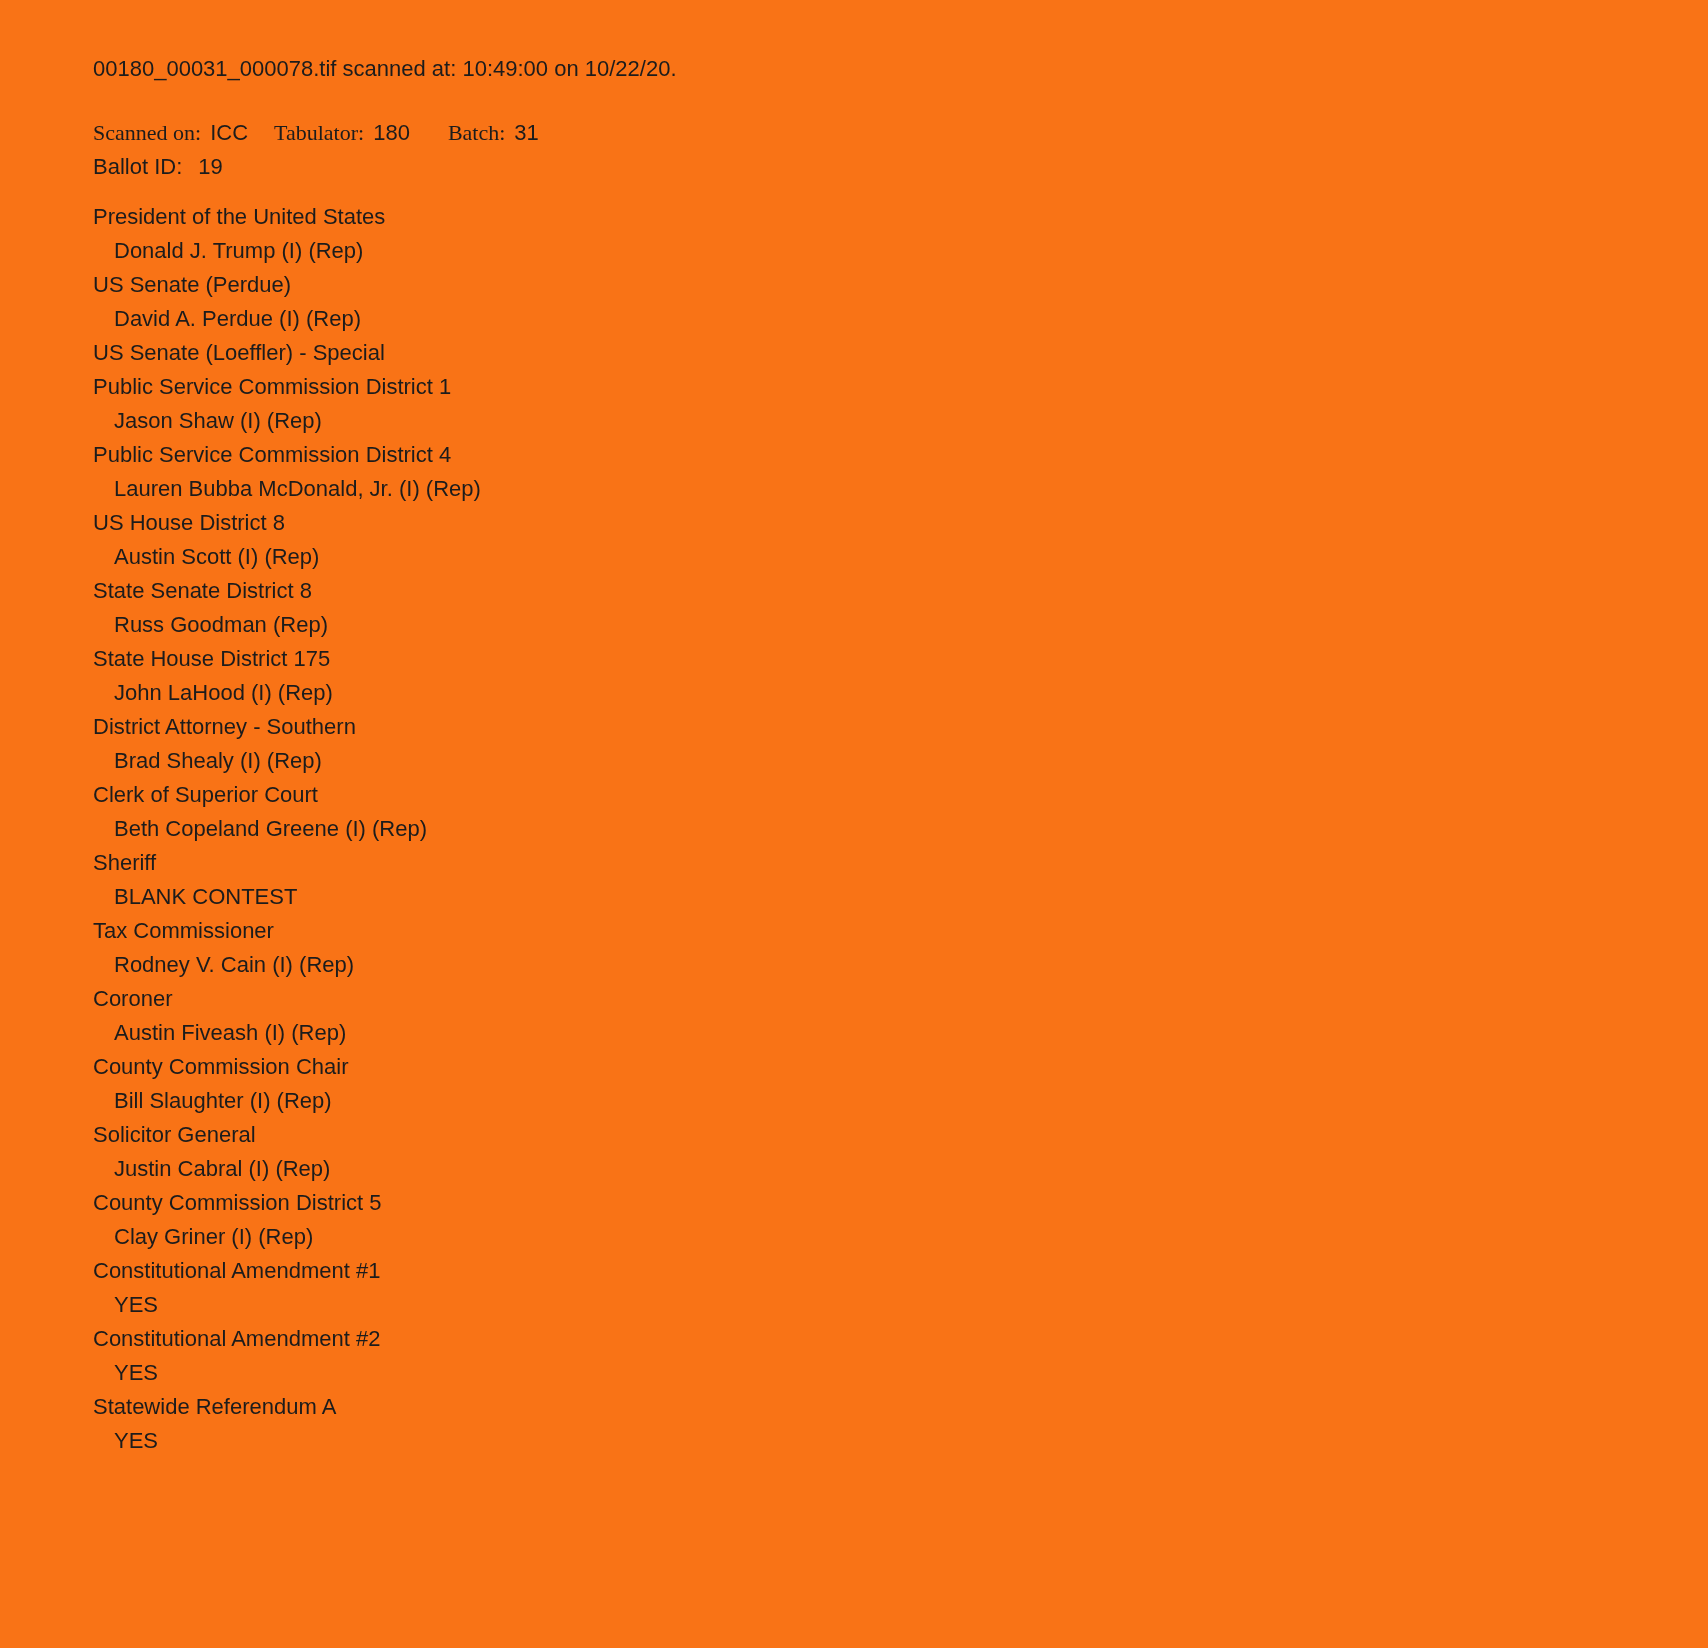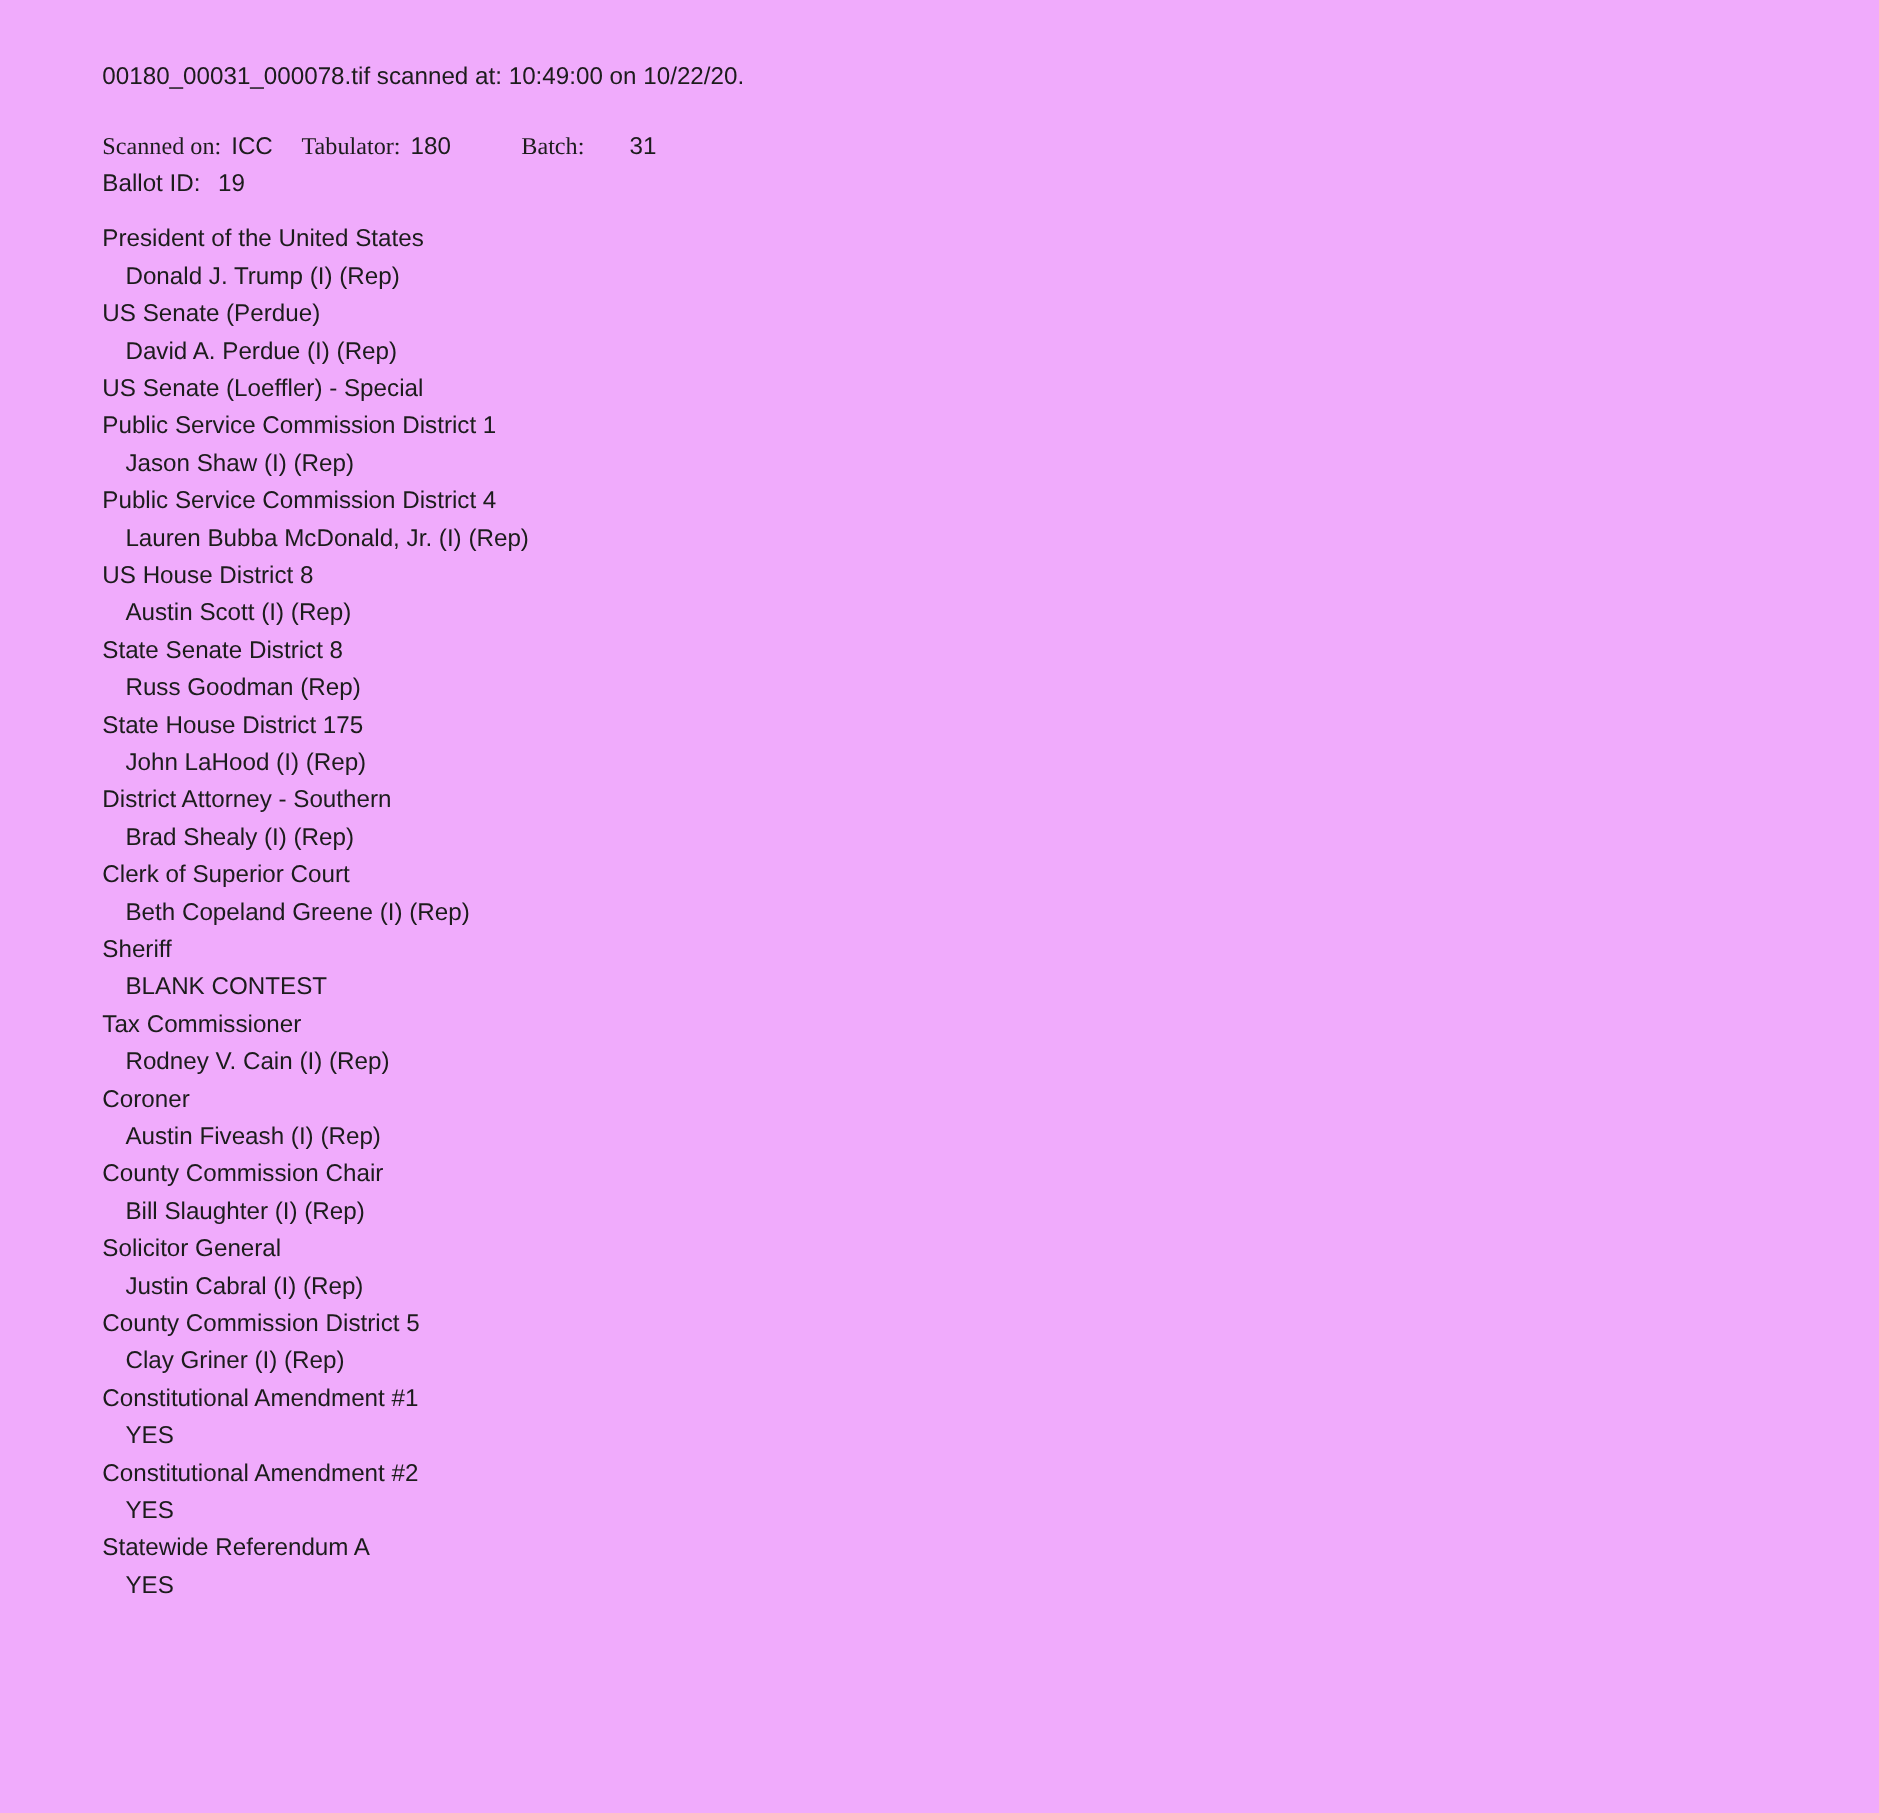--- a/index.html
+++ b/index.html
@@ -5,21 +5,21 @@
   html, body {
     margin: 0;
     padding: 0;
     background: #ffffff;
   }
   .page {
     width: 1708px;
     min-height: 1648px;
     box-sizing: border-box;
     padding: 52px 60px 36px 93px;
-    background: #f0abfc;
+    background: #f97316;
     color: #1c1c1c;
     font-family: "Liberation Sans", "DejaVu Sans", sans-serif;
     font-size: 22px;
     line-height: 34px;
   }
   .file-line {
     margin-bottom: 30px;
     white-space: pre;
   }
   .scan-info {
@@ -28,21 +28,21 @@
   }
   .scan-pair {
     display: inline-flex;
     align-items: baseline;
   }
   .scan-pair .label {
     margin-right: 9px;
     font-family: Liberation Serif, serif;
   }
   .gap-sm { margin-left: 26px; }
-  .gap-md { margin-left: 64px; gap: 32px; }
+  .gap-md { margin-left: 38px; }
   .ballot-line {
     display: flex;
     align-items: baseline;
     text-align: center;
   }
   .ballot-line .label {
     margin-right: 16px;
   }
   .contest-list {
     margin-top: 16px;

